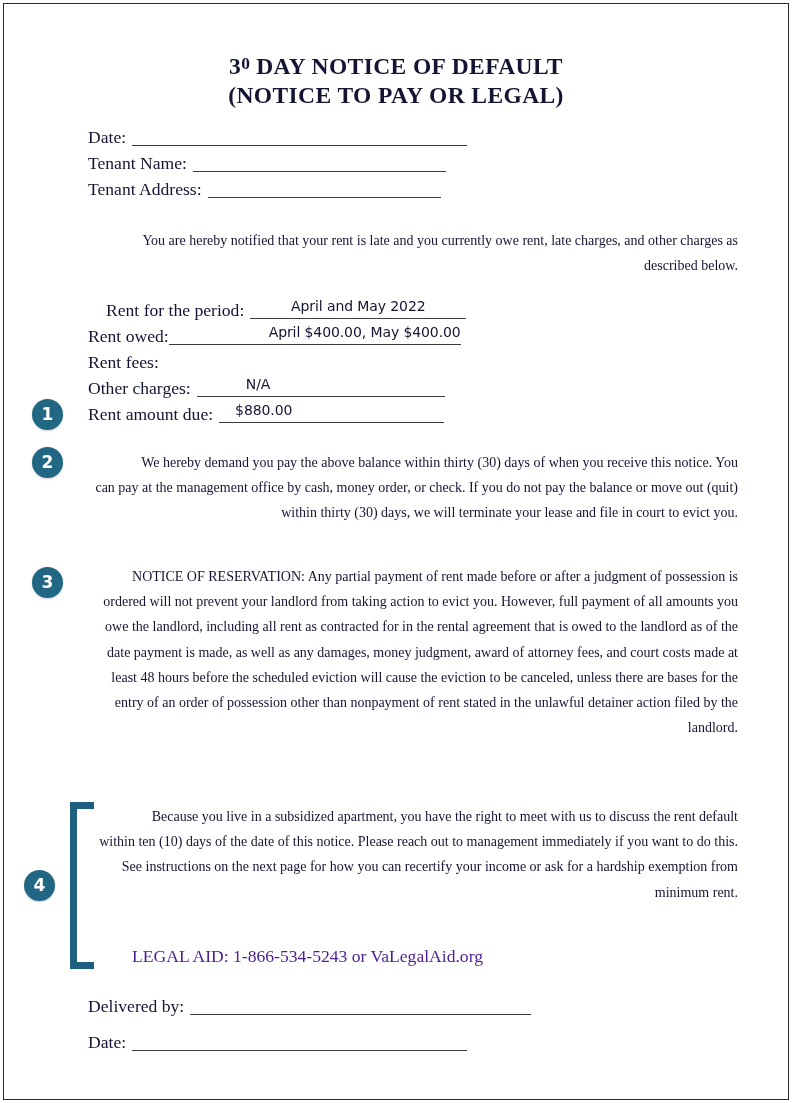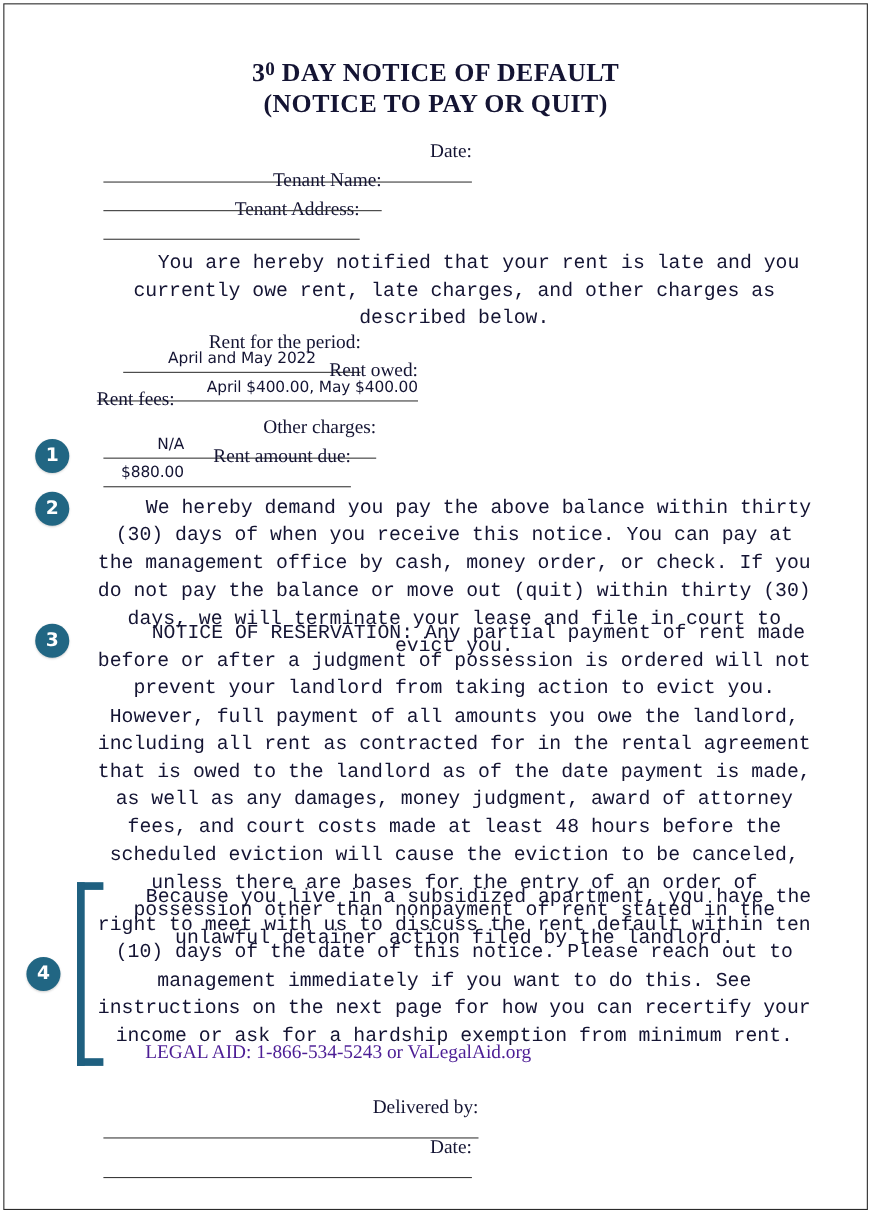--- a/index.html
+++ b/index.html
@@ -44,42 +44,40 @@
     font-size: 0.74em;
     vertical-align: 0.30em;
     letter-spacing: 0;
   }
 
   
   .body-block {
     position: absolute;
     left: 84px;
     width: 650px;
-    font-size: 18px;
+    font-size: 14px;
     line-height: 25.2px;
     color: #141433;
-    text-align: center;
-    font-family: Liberation Mono, monospace;
+    text-align: right;
   }
   .body-block p {
     margin: 0;
     text-indent: 44px;
   }
 
   
   .field-row {
     position: absolute;
     left: 84px;
     display: flex;
-    align-items: flex-end;
+    align-items: center;
     font-size: 17.6px;
     line-height: 22px;
     color: #141433;
     white-space: nowrap;
-    flex-direction: column;
   }
   .field-label { font-weight: normal; }
   .field-rule {
     position: relative;
     border-bottom: 1.4px solid #3a3a3a;
     margin-left: 6px;
     height: 18px;
   }
   .field-rule .field-value {
     position: absolute;
@@ -134,21 +132,21 @@
     text-indent: 44px;
   }
 </style>
 </head>
 <body>
 
 <div id="page">
 
   <h1 class="doc-title">
     <span class="title-line"><span>3</span><span class="oldstyle-zero">0</span><span> DAY NOTICE OF DEFAULT</span></span>
-    <span class="title-line">(NOTICE TO PAY OR QUIT)</span>
+    <span class="title-line">(NOTICE TO PAY OR LEGAL)</span>
   </h1>
 
   <div class="field-row" style="top:122px;">
     <span class="field-label">Date:</span>
     <span class="field-rule" style="width:335px;">
       <span class="field-value"></span>
     </span>
   </div>
 
   <div class="field-row" style="top:174px;">

